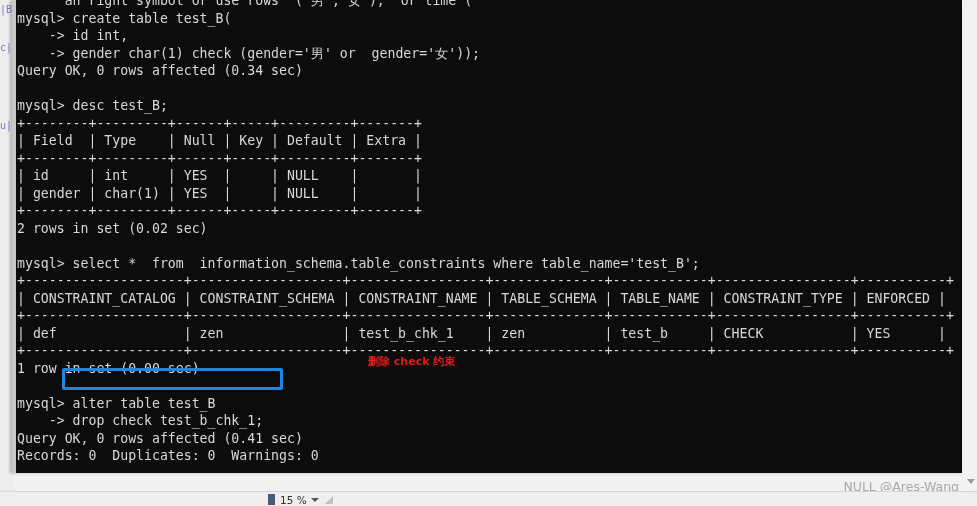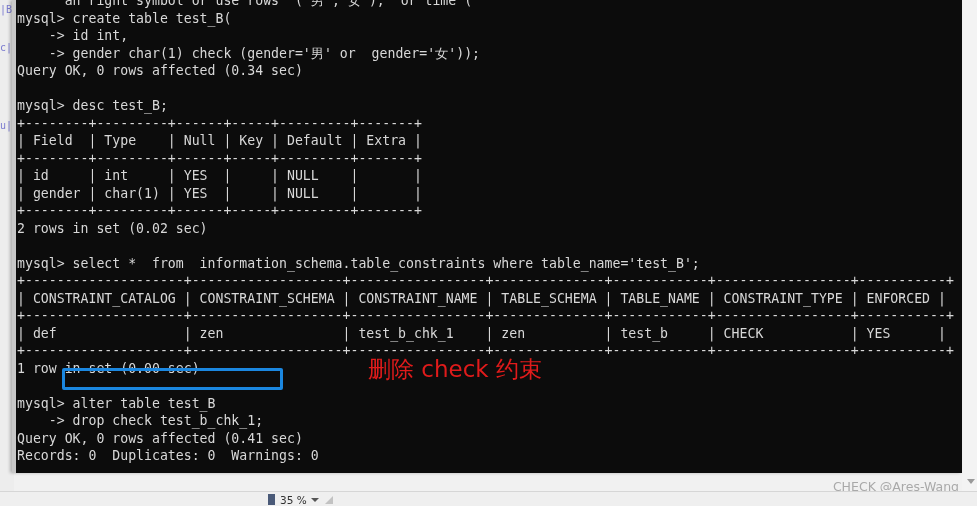--- a/index.html
+++ b/index.html
@@ -81,22 +81,22 @@
     border: 3px solid #1b87e0;
     border-radius: 2px;
     box-sizing: border-box;
     pointer-events: none;
   }
   #red-note {
     position: absolute;
     left: 368px;
     top: 354px;
     font-family: "DejaVu Sans", "Liberation Sans", sans-serif;
-    font-size: 23px;
-    font-weight: 400;
+    font-size: 11px;
+    font-weight: 700;
     color: #e01b1b;
     white-space: pre;
   }
   #watermark {
     position: absolute;
     right: 18px;
     top: 479px;
     font-family: "DejaVu Sans", "Liberation Sans", sans-serif;
     font-size: 12.5px;
     color: #a9a9a9;
@@ -165,24 +165,24 @@
   <div class="bg-ghost-text" style="left:0px; top:42px;">c|</div>
   <div class="bg-ghost-text" style="left:0px; top:120px;">u|</div>
 
   <div id="console">
     <div id="console-gutter"></div>
     <div id="term"><div class="ln">      an right symbol or use rows  ('<span class="cn">男</span>','<span class="cn">女</span>');  or time (</div><div class="ln">mysql&gt; create table test_B(</div><div class="ln">    -&gt; id int,</div><div class="ln">    -&gt; gender char(1) check (gender='<span class="cn">男</span>' or  gender='<span class="cn">女</span>'));</div><div class="ln">Query OK, 0 rows affected (0.34 sec)</div><div class="ln"></div><div class="ln">mysql&gt; desc test_B;</div><div class="ln">+--------+---------+------+-----+---------+-------+</div><div class="ln">| Field  | Type    | Null | Key | Default | Extra |</div><div class="ln">+--------+---------+------+-----+---------+-------+</div><div class="ln">| id     | int     | YES  |     | NULL    |       |</div><div class="ln">| gender | char(1) | YES  |     | NULL    |       |</div><div class="ln">+--------+---------+------+-----+---------+-------+</div><div class="ln">2 rows in set (0.02 sec)</div><div class="ln"></div><div class="ln">mysql&gt; select *  from  information_schema.table_constraints where table_name='test_B';</div><div class="ln">+--------------------+-------------------+-----------------+--------------+------------+-----------------+-----------+</div><div class="ln">| CONSTRAINT_CATALOG | CONSTRAINT_SCHEMA | CONSTRAINT_NAME | TABLE_SCHEMA | TABLE_NAME | CONSTRAINT_TYPE | ENFORCED |</div><div class="ln">+--------------------+-------------------+-----------------+--------------+------------+-----------------+-----------+</div><div class="ln">| def                | zen               | test_b_chk_1    | zen          | test_b     | CHECK           | YES      |</div><div class="ln">+--------------------+-------------------+-----------------+--------------+------------+-----------------+-----------+</div><div class="ln">1 row in set (0.00 sec)</div><div class="ln"></div><div class="ln">mysql&gt; alter table test_B</div><div class="ln">    -&gt; drop check test_b_chk_1;</div><div class="ln">Query OK, 0 rows affected (0.41 sec)</div><div class="ln">Records: 0  Duplicates: 0  Warnings: 0</div><div class="ln"></div><div class="ln">mysql&gt; select *  from  information_schema.table_constraints where table_name='test_B';</div></div>
   </div>
 
   <div id="blue-box"></div>
   <div id="red-note">删除 check 约束</div>
-  <div id="watermark">CHECK @Ares-Wang</div>
+  <div id="watermark">NULL @Ares-Wang</div>
   <div class="chev-down"></div>
 
   <div id="statusbar"></div>
   <div id="zoom-widget">
     <div class="slider-knob"></div>
-    <div class="zoom-label">35 %</div>
+    <div class="zoom-label">15 %</div>
     <div class="tri-down"></div>
     <div class="grip"></div>
   </div>
 
 </div>
 
 </body></html>

